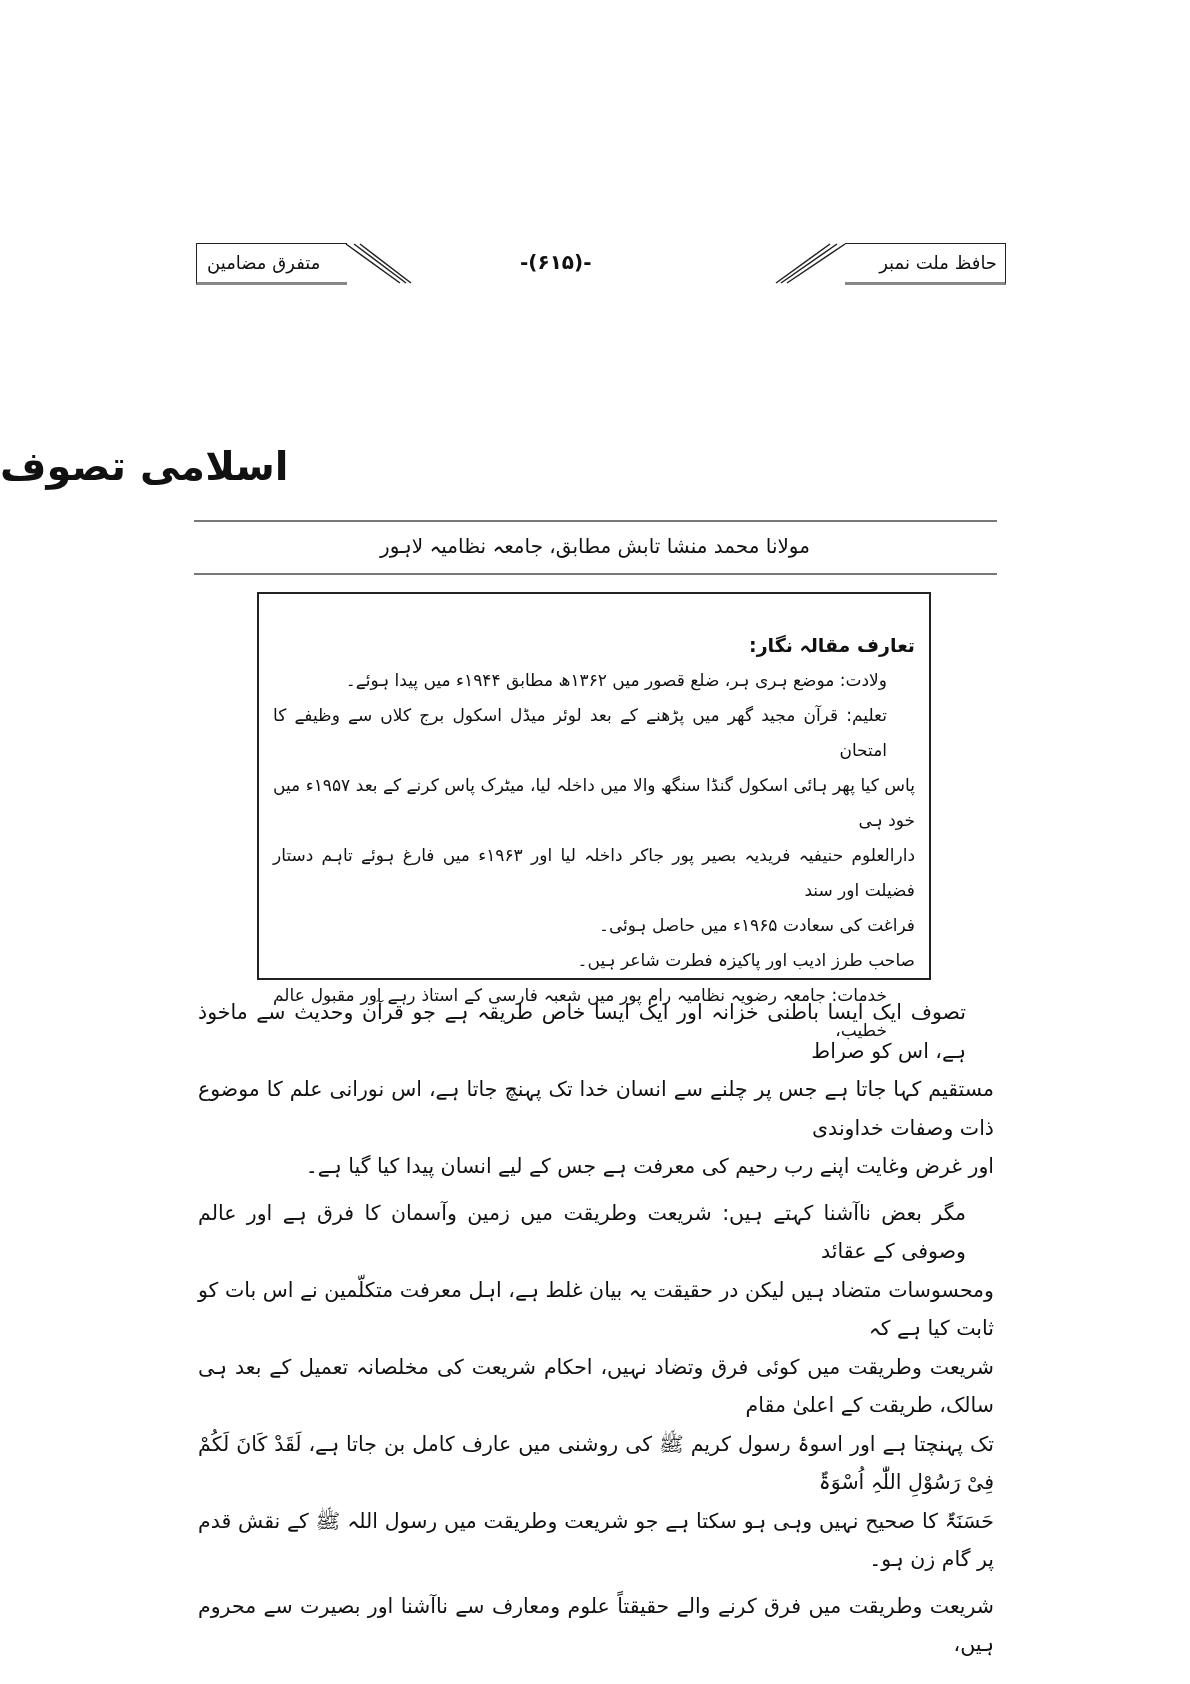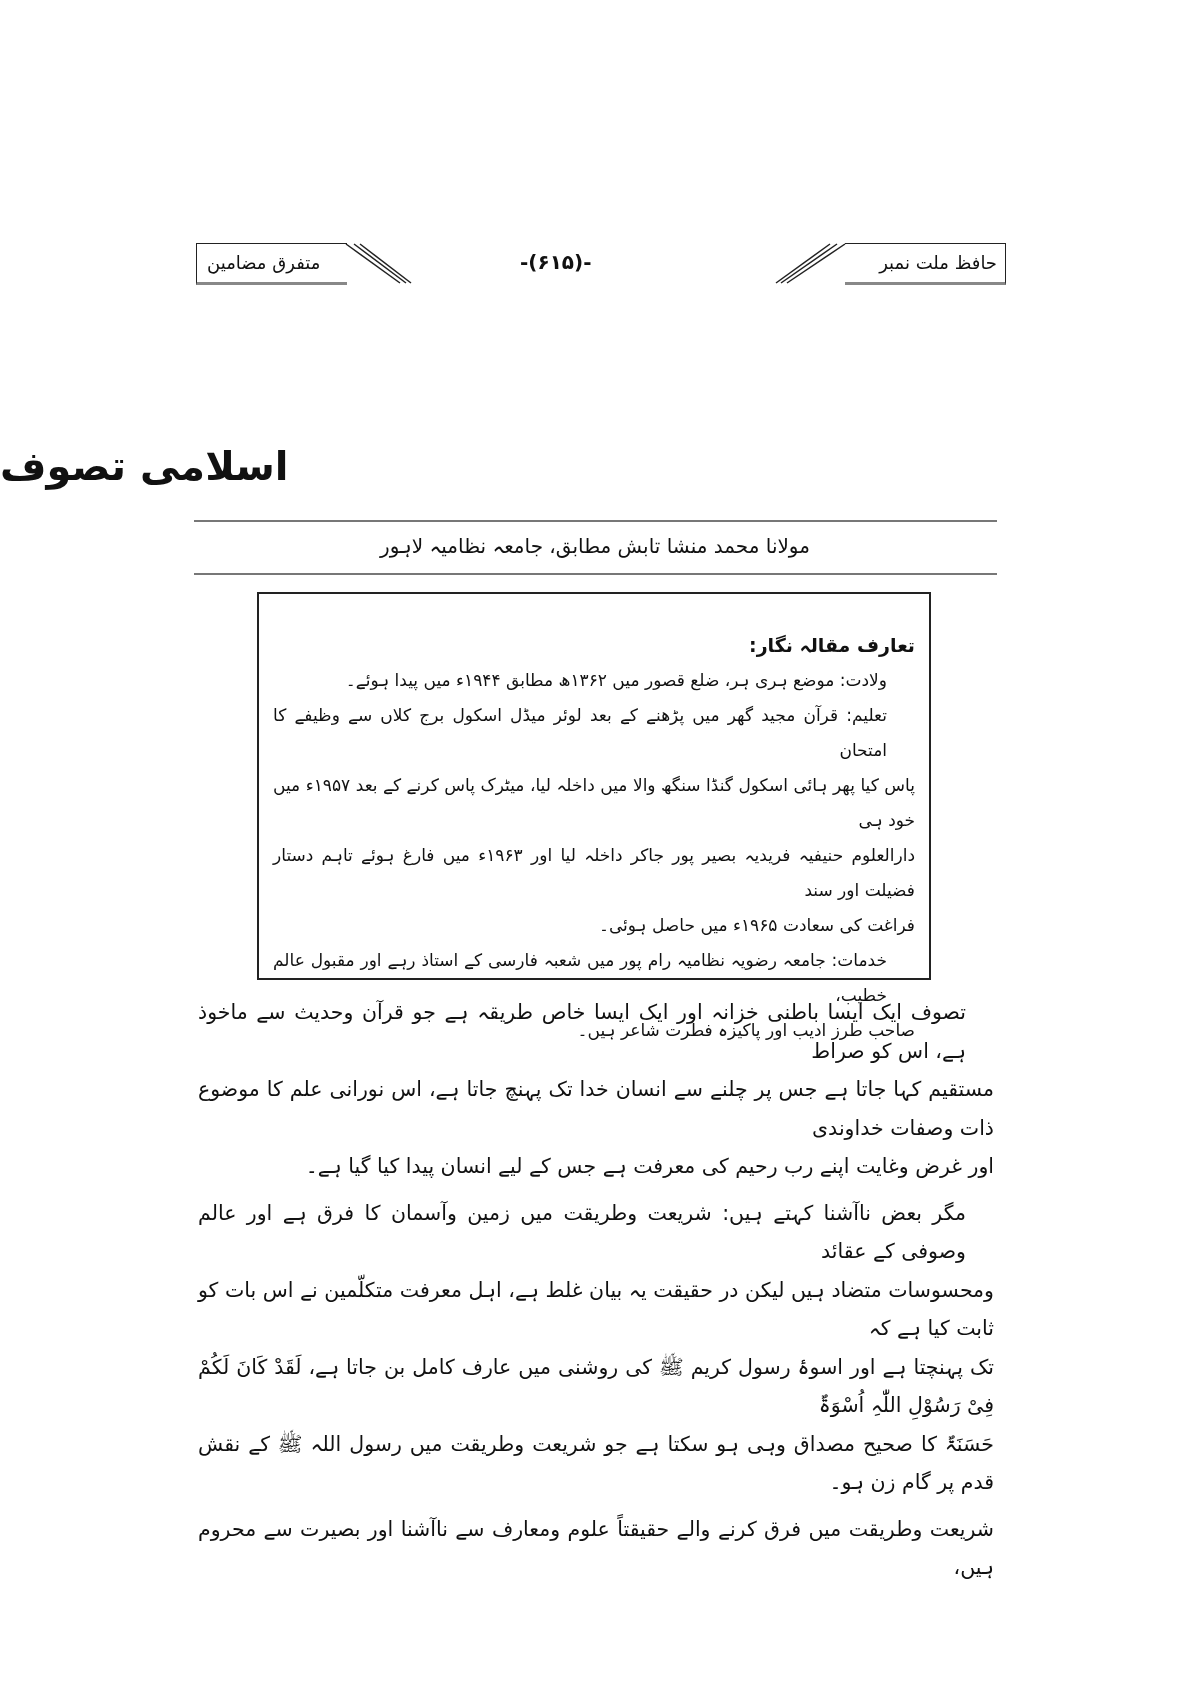--- a/index.html
+++ b/index.html
@@ -55,32 +55,33 @@
 <div class="author rtl">مولانا محمد منشا تابش مطابق، جامعہ نظامیہ لاہور</div>
 <div class="rule" style="top:573px"></div>
 
 <div class="intro-box rtl">
   <div class="intro-heading">تعارف مقالہ نگار:</div>
   <div class="intro-line indent">ولادت: موضع ہری ہر، ضلع قصور میں ۱۳۶۲ھ مطابق ۱۹۴۴ء میں پیدا ہوئے۔</div>
   <div class="intro-line indent">تعلیم: قرآن مجید گھر میں پڑھنے کے بعد لوئر میڈل اسکول برج کلاں سے وظیفے کا امتحان</div>
   <div class="intro-line">پاس کیا پھر ہائی اسکول گنڈا سنگھ والا میں داخلہ لیا، میٹرک پاس کرنے کے بعد ۱۹۵۷ء میں خود ہی</div>
   <div class="intro-line">دارالعلوم حنیفیہ فریدیہ بصیر پور جاکر داخلہ لیا اور ۱۹۶۳ء میں فارغ ہوئے تاہم دستار فضیلت اور سند</div>
   <div class="intro-line">فراغت کی سعادت ۱۹۶۵ء میں حاصل ہوئی۔</div>
+  <div class="intro-line">صاحب طرز ادیب اور پاکیزہ فطرت شاعر ہیں۔</div>
   <div class="intro-line indent">خدمات: جامعہ رضویہ نظامیہ رام پور میں شعبہ فارسی کے استاذ رہے اور مقبول عالم خطیب،</div>
-  <div class="intro-line">صاحب طرز ادیب اور پاکیزہ فطرت شاعر ہیں۔</div>
 </div>
 
 <div class="body-text rtl">
   <p>
     <span style="display:block;padding-right:28px">تصوف ایک ایسا باطنی خزانہ اور ایک ایسا خاص طریقہ ہے جو قرآن وحدیث سے ماخوذ ہے، اس کو صراط</span>
     <span style="display:block">مستقیم کہا جاتا ہے جس پر چلنے سے انسان خدا تک پہنچ جاتا ہے، اس نورانی علم کا موضوع ذات وصفات خداوندی</span>
     <span style="display:block">اور غرض وغایت اپنے رب رحیم کی معرفت ہے جس کے لیے انسان پیدا کیا گیا ہے۔</span>
   </p>
   <p>
     <span style="display:block;padding-right:28px">مگر بعض ناآشنا کہتے ہیں: شریعت وطریقت میں زمین وآسمان کا فرق ہے اور عالم وصوفی کے عقائد</span>
     <span style="display:block">ومحسوسات متضاد ہیں لیکن در حقیقت یہ بیان غلط ہے، اہل معرفت متکلّمین نے اس بات کو ثابت کیا ہے کہ</span>
+    <span style="display:block">شریعت وطریقت میں کوئی فرق وتضاد نہیں، احکام شریعت کی مخلصانہ تعمیل کے بعد ہی سالک، طریقت کے اعلیٰ مقام</span>
     <span style="display:block">تک پہنچتا ہے اور اسوۂ رسول کریم ﷺ کی روشنی میں عارف کامل بن جاتا ہے، لَقَدْ کَانَ لَکُمْ فِیْ رَسُوْلِ اللّٰہِ اُسْوَۃٌ</span>
-    <span style="display:block">حَسَنَۃٌ کا صحیح مصداق وہی ہو سکتا ہے جو شریعت وطریقت میں رسول اللہ ﷺ کے نقش قدم پر گام زن ہو۔</span>
+    <span style="display:block">حَسَنَۃٌ کا صحیح نہیں وہی ہو سکتا ہے جو شریعت وطریقت میں رسول اللہ ﷺ کے نقش قدم پر گام زن ہو۔</span>
   </p>
   <p>
     <span style="display:block">شریعت وطریقت میں فرق کرنے والے حقیقتاً علوم ومعارف سے ناآشنا اور بصیرت سے محروم ہیں،</span>
   </p>
 </div>
 
 </body></html>

